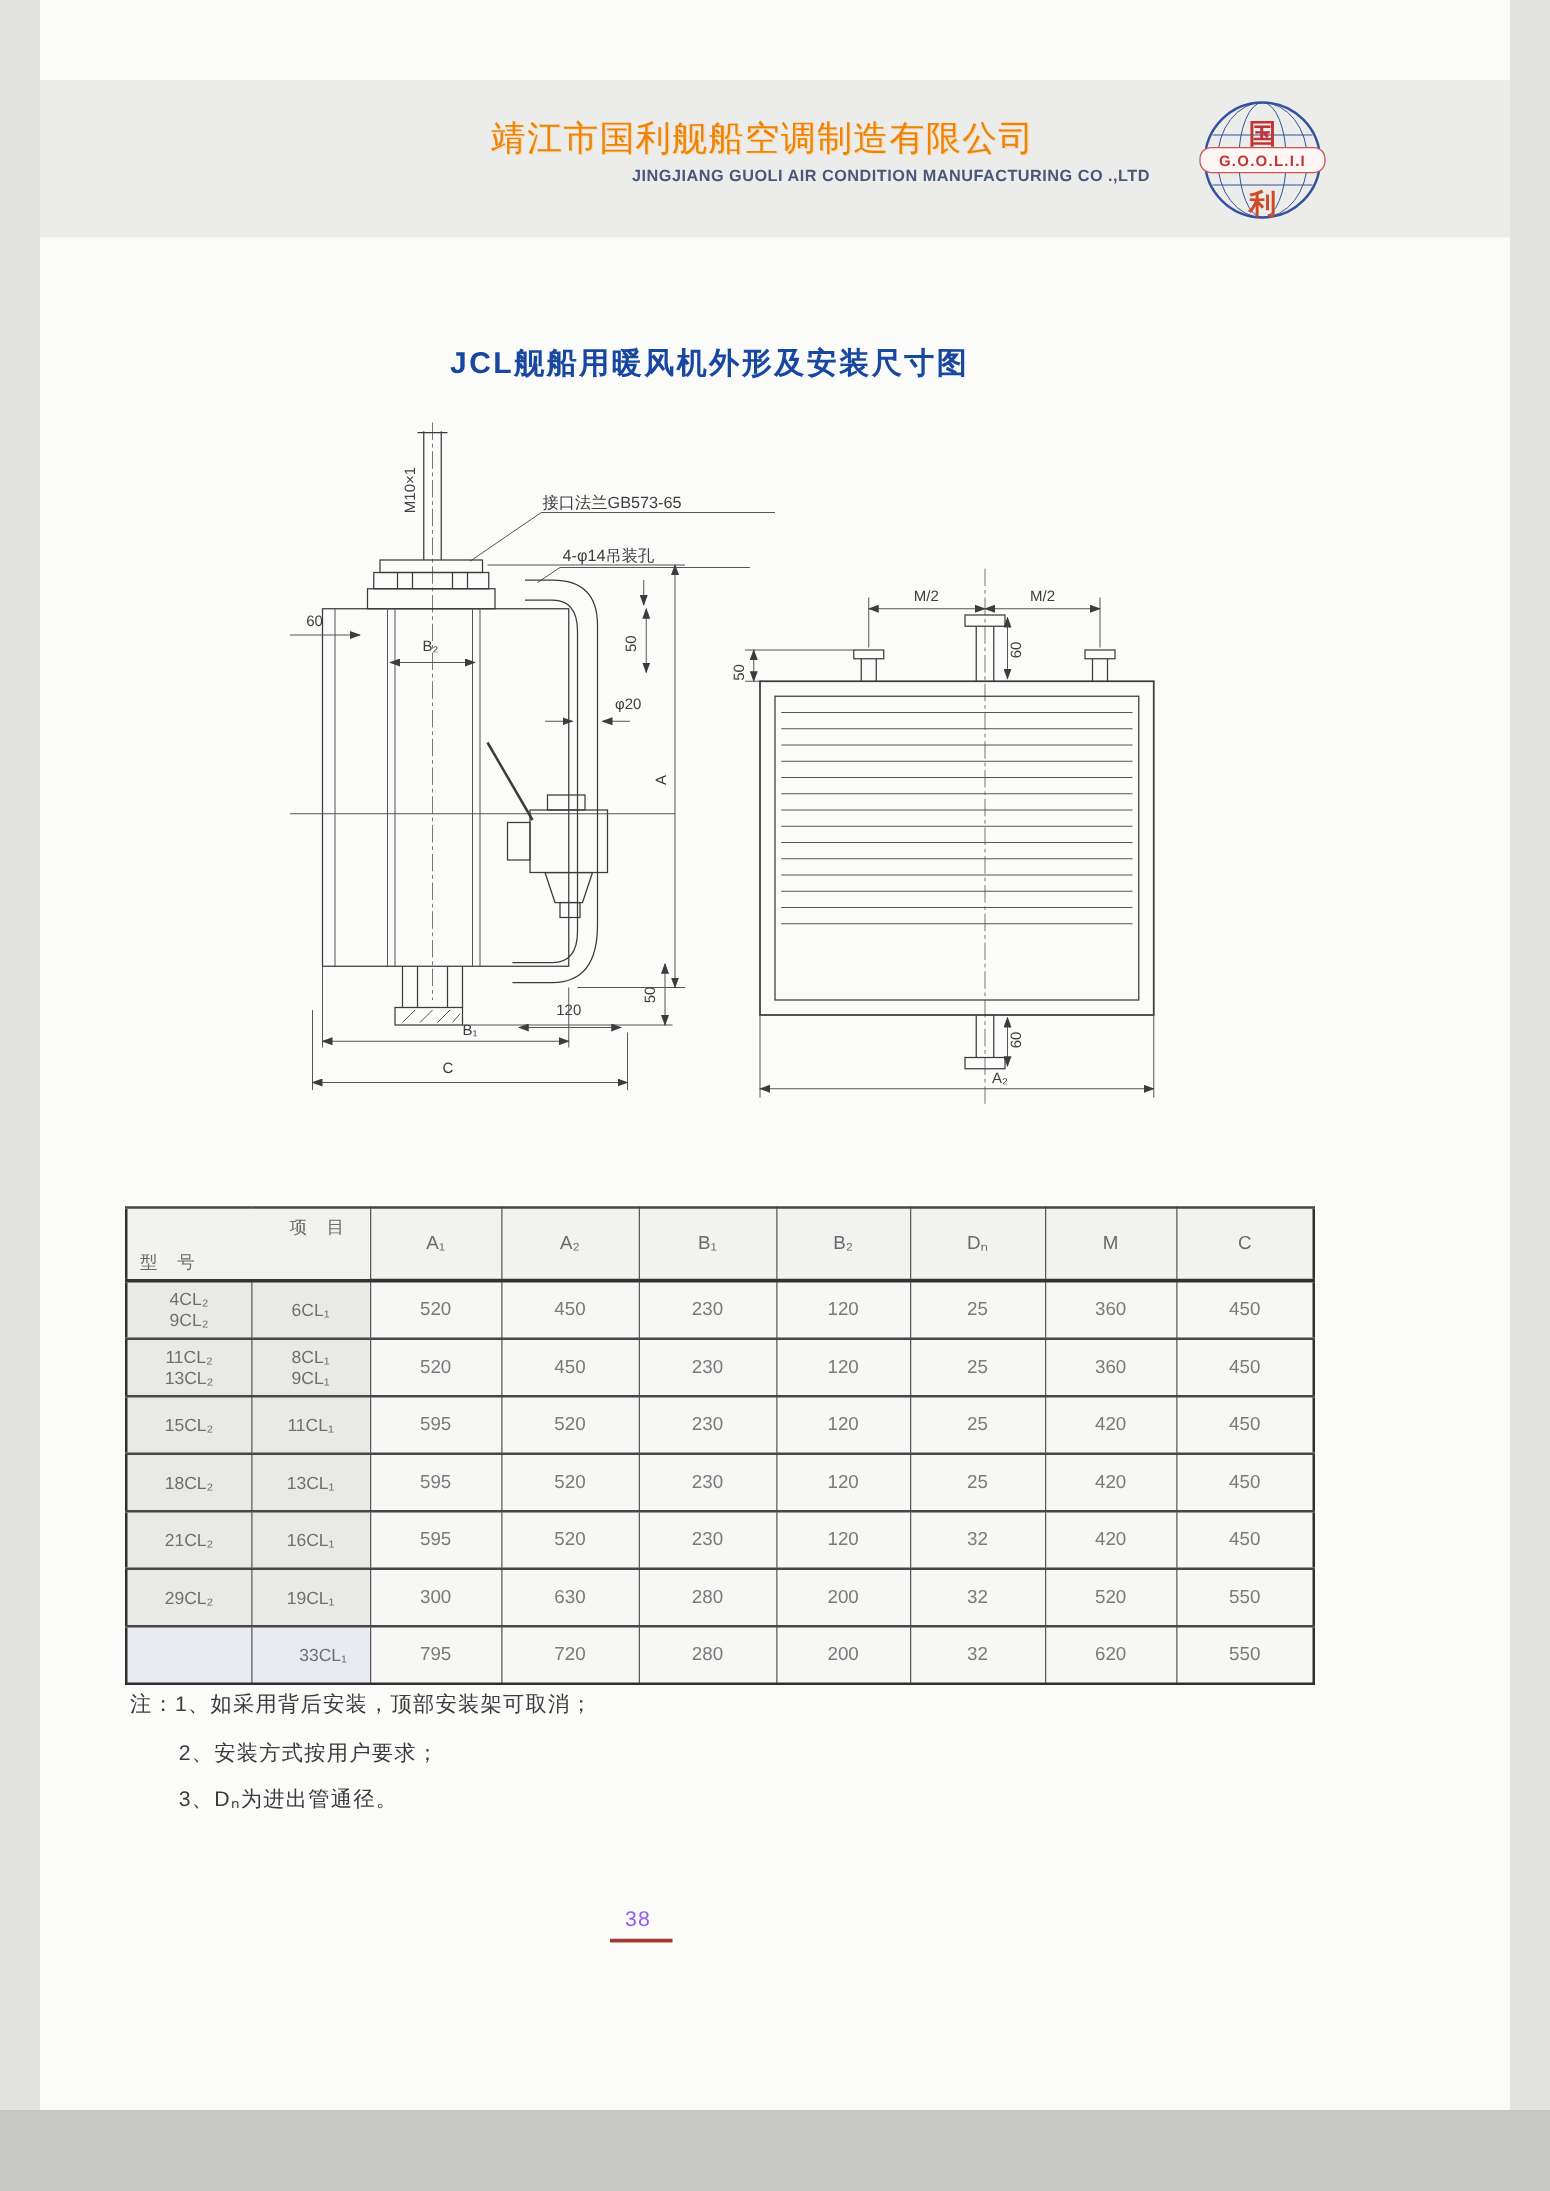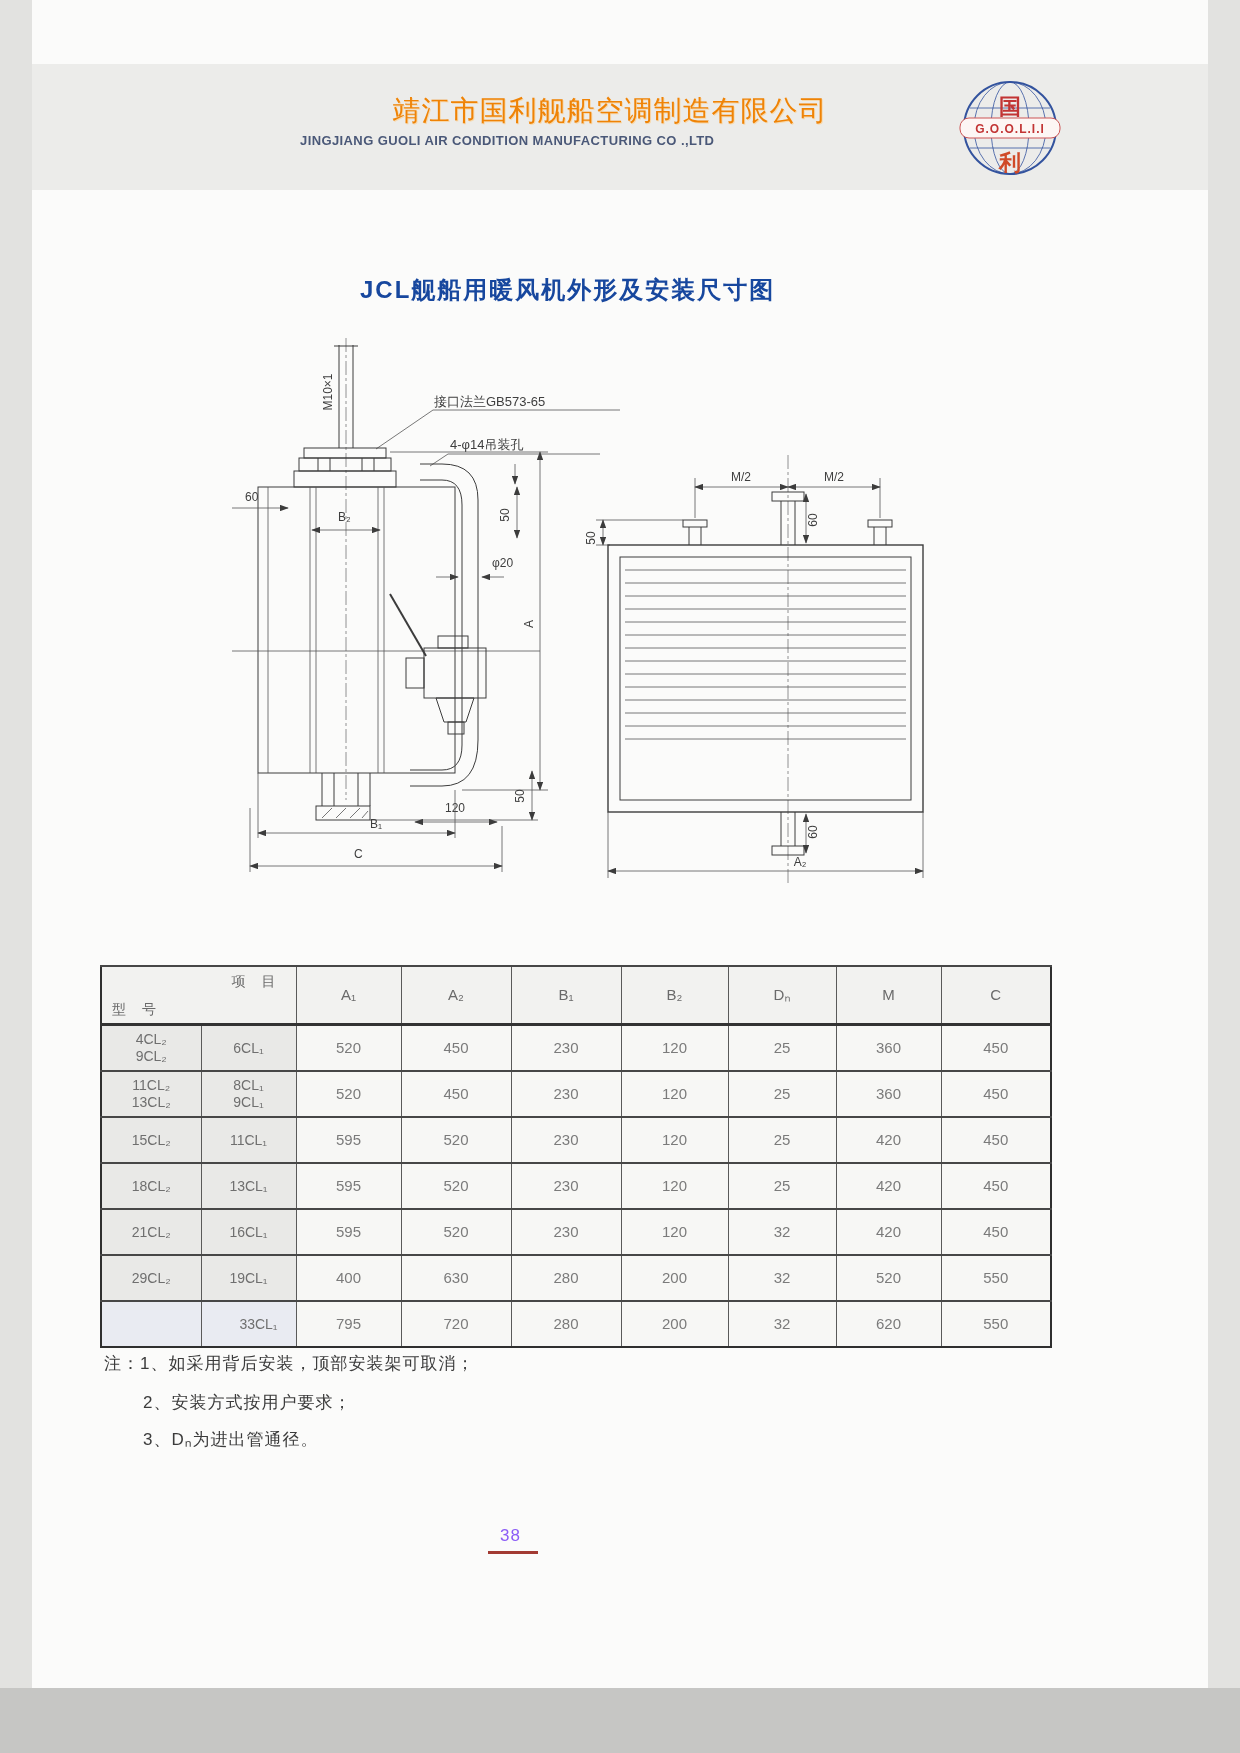--- a/index.html
+++ b/index.html
@@ -7,21 +7,21 @@
   #page{position:relative;width:1240px;height:1753px;background:#fbfbfa;overflow:hidden;margin:0 auto;}
   .abs{position:absolute;}
   
   .edge-left{left:0;top:0;width:32px;height:1753px;background:#e2e2e0;}
   .edge-right{left:1208px;top:0;width:32px;height:1753px;background:#e2e2e0;}
   .footer-band{left:0;top:1688px;width:1240px;height:65px;background:#c6c6c4;}
   .header-band{left:32px;top:64px;width:1176px;height:126px;background:#ececea;}
   
   .company-cn{left:330px;top:92px;width:560px;text-align:center;font-size:28px;font-weight:normal;
     color:#ef8306;letter-spacing:1px;text-shadow:1px 1px 0 #f7d9ad;}
-  .company-en{left:300px;top:133px;width:620px;text-align:left;font-size:13px;font-weight:bold;
+  .company-en{left:300px;top:133px;width:620px;text-align:right;font-size:13px;font-weight:bold;
     color:#4a5878;letter-spacing:.4px;}
   .logo-box{left:958px;top:76px;width:104px;height:104px;}
   
   .doc-title{left:360px;top:274px;width:560px;font-size:24px;font-weight:bold;color:#17479e;letter-spacing:2px;}
   
   .drawing-svg{left:0;top:300px;width:1240px;height:610px;}
   svg .ln{stroke:#3c3c3c;stroke-width:1;fill:none;}
   svg .thin{stroke:#555;stroke-width:.8;fill:none;}
   svg .cl{stroke:#777;stroke-width:.8;fill:none;stroke-dasharray:14 3 3 3;}
   svg text{fill:#3e3e3e;font-family:"Liberation Sans",sans-serif;}
@@ -301,21 +301,21 @@
         <td>520</td>
         <td>230</td>
         <td>120</td>
         <td>32</td>
         <td>420</td>
         <td>450</td>
       </tr>
       <tr>
         <td class="model">29CL₂</td>
         <td class="model">19CL₁</td>
-        <td>400</td>
+        <td>300</td>
         <td>630</td>
         <td>280</td>
         <td>200</td>
         <td>32</td>
         <td>520</td>
         <td>550</td>
       </tr>
       <tr>
         <td class="model model-alt"></td>
         <td class="model model-alt">33CL₁</td>

